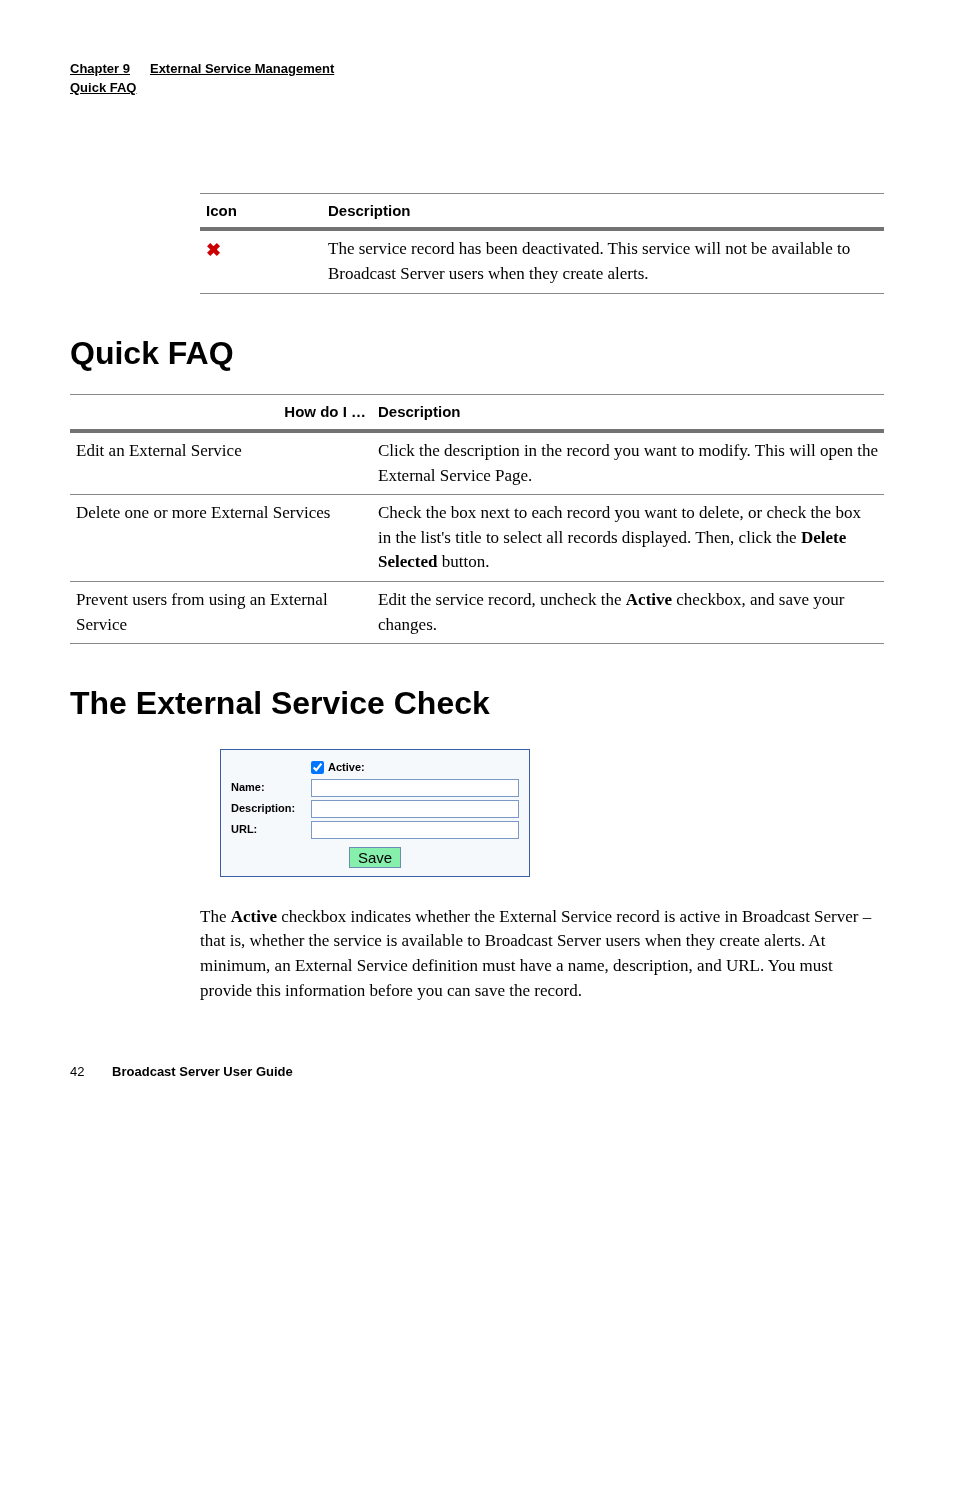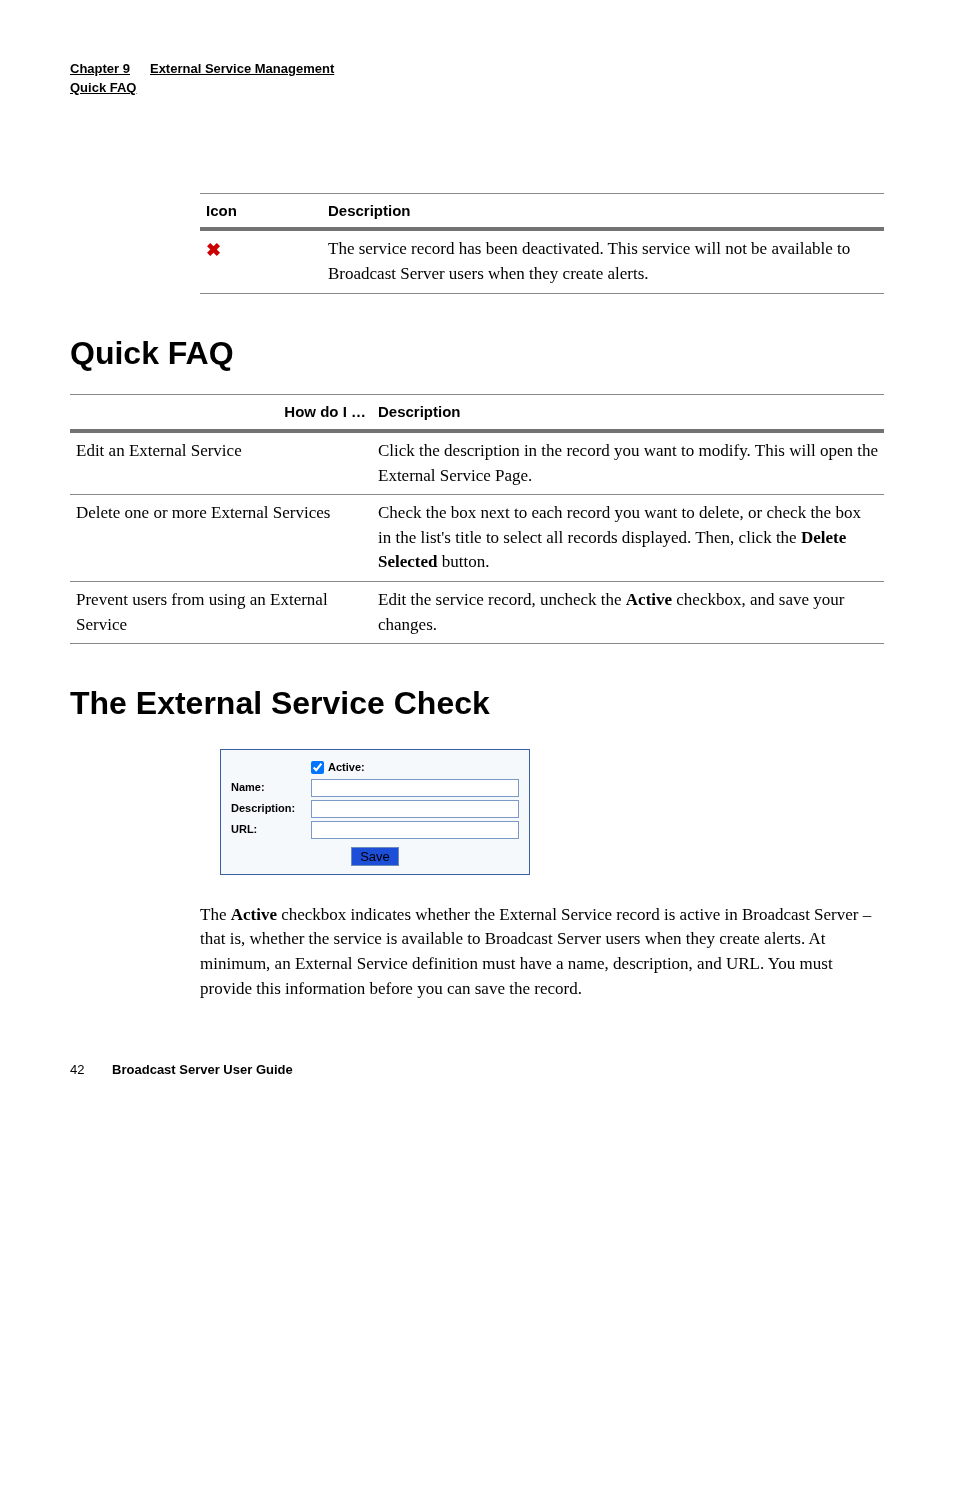--- a/index.html
+++ b/index.html
@@ -94,23 +94,23 @@
     padding: 0 2px;
   }
   .form-figure input[type="checkbox"] {
     width: 13px; height: 13px; margin:0;
   }
   .form-figure .save-wrap {
     text-align: center;
     margin-top: 8px;
   }
   .form-figure button {
-    font-size: 13px;
+    font-size: 15px;
     padding: 1px 8px;
-    background: #1d4ed8;
+    background: #86efac;
     border: 1px solid #6b8cb8;
     cursor: pointer;
   }
   .body-para {
     margin: 0 0 0 130px;
     font-family: Georgia, 'Times New Roman', serif;
   }
   .footer {
     margin-top: 60px;
     font-family: Arial, Helvetica, sans-serif;

